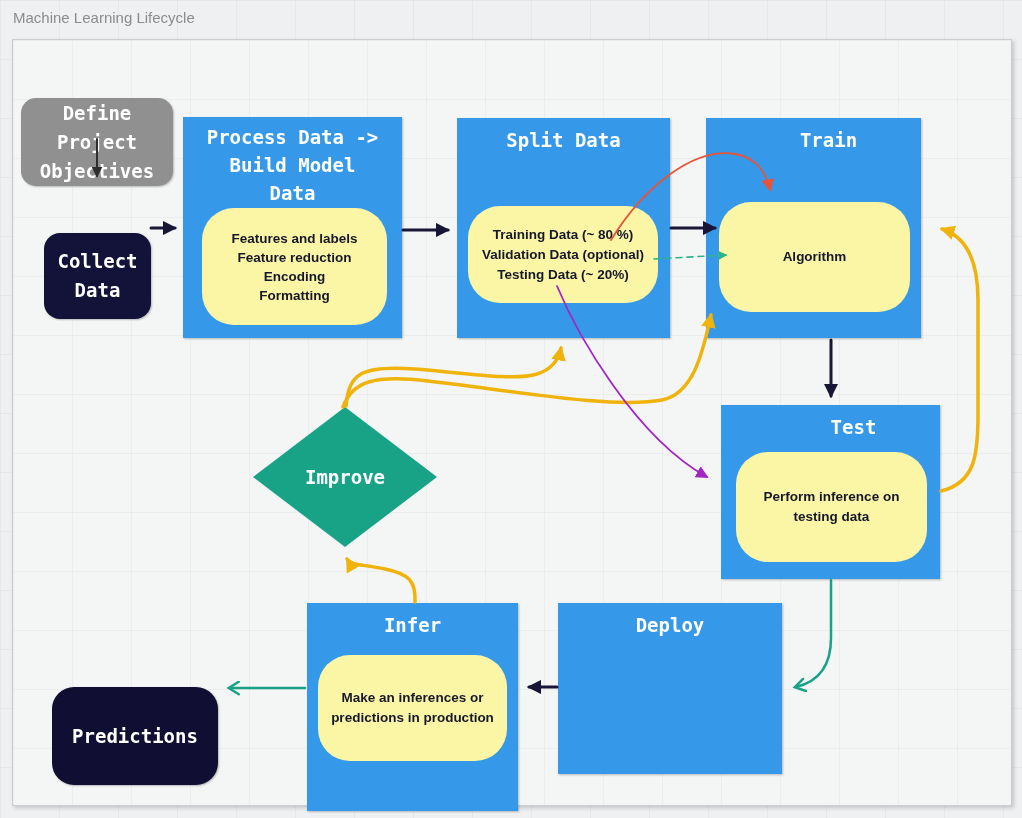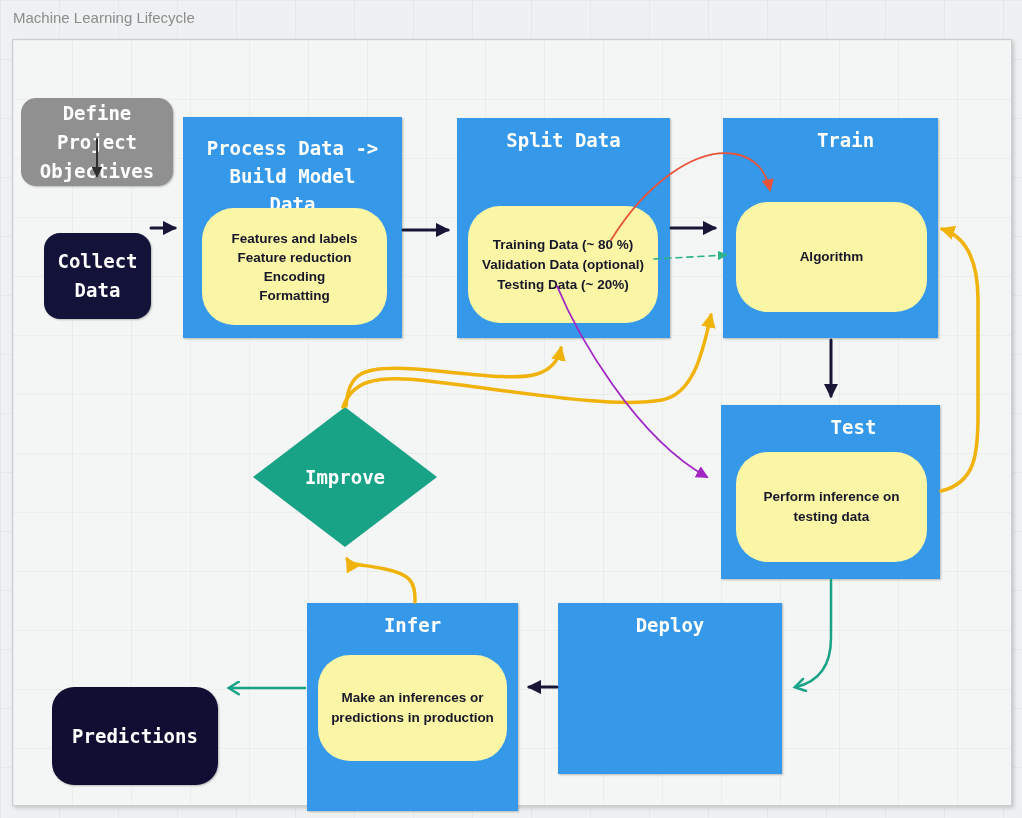--- a/index.html
+++ b/index.html
@@ -55,35 +55,35 @@
   }
   .pill span{
     font-family:"DejaVu Sans Mono","Liberation Mono",monospace;
     font-weight:600;font-size:19px;line-height:29px;white-space:pre-line;
   }
   #node-define{left:21px;top:50px;width:152px;height:88px;border-radius:15px;background:var(--gray);}
   #node-collect{left:44px;top:185px;width:107px;height:86px;border-radius:16px;background:var(--navy);}
   #node-predictions{left:52px;top:639px;width:166px;height:98px;border-radius:22px;background:var(--dark-navy);}
   #node-process{left:183px;top:117px;width:219px;height:221px;}
   #node-split{left:457px;top:118px;width:213px;height:220px;}
-  #node-train{left:723px;top:118px;width:215px;height:220px;padding-left:30px;}
+  #node-train{left:706px;top:118px;width:215px;height:220px;padding-left:30px;}
   #node-test{left:721px;top:405px;width:219px;height:174px;padding-left:46px;}
   #node-infer{left:307px;top:603px;width:211px;height:208px;}
   #node-deploy{left:558px;top:603px;width:224px;height:171px;}
   #node-improve{
     left:253px;top:407px;width:184px;height:140px;background:var(--teal);
     clip-path:polygon(50% 0,100% 50%,50% 100%,0 50%);
     display:flex;align-items:center;justify-content:center;
   }
   #node-improve span{
     font-family:"DejaVu Sans Mono","Liberation Mono",monospace;
     font-weight:600;font-size:19px;color:#fff;
   }
   #note-process{left:19px;top:91px;width:185px;height:117px;}
-  #note-split{left:11px;top:88px;width:190px;height:117px;}
+  #note-split{left:11px;top:88px;width:190px;height:97px;}
   #note-train{left:13px;top:84px;width:191px;height:110px;}
   #note-test{left:15px;top:47px;width:191px;height:110px;}
   #note-infer{left:11px;top:52px;width:189px;height:106px;}
   #note-deploy{left:16px;top:48px;width:193px;height:109px;}
   #edges{position:absolute;left:0;top:0;z-index:3;pointer-events:none;}
   .e{fill:none;stroke-linecap:round;}
   .e-navy{stroke:var(--navy-arrow);stroke-width:3;}
   .e-black{stroke:#2e2e2e;stroke-width:2;}
   .e-gold{stroke:var(--gold);stroke-width:3.5;}
   .e-teal{stroke:var(--teal);stroke-width:2.5;}
@@ -107,21 +107,21 @@
 <div class="node pill" id="node-collect">
   <span>Collect
 Data</span>
 </div>
 
 <div class="node pill" id="node-predictions">
   <span>Predictions</span>
 </div>
 
 <div class="node stage" id="node-process">
-  <div class="hd" style="line-height:28px;padding-top:17px;">Process Data -&gt;
+  <div class="hd" style="line-height:28px;padding-top:6px;">Process Data -&gt;
 Build Model
 Data</div>
   <div class="note" id="note-process">
     <span style="line-height:19px;">Features and labels
 Feature reduction
 Encoding
 Formatting</span>
   </div>
 </div>
 

